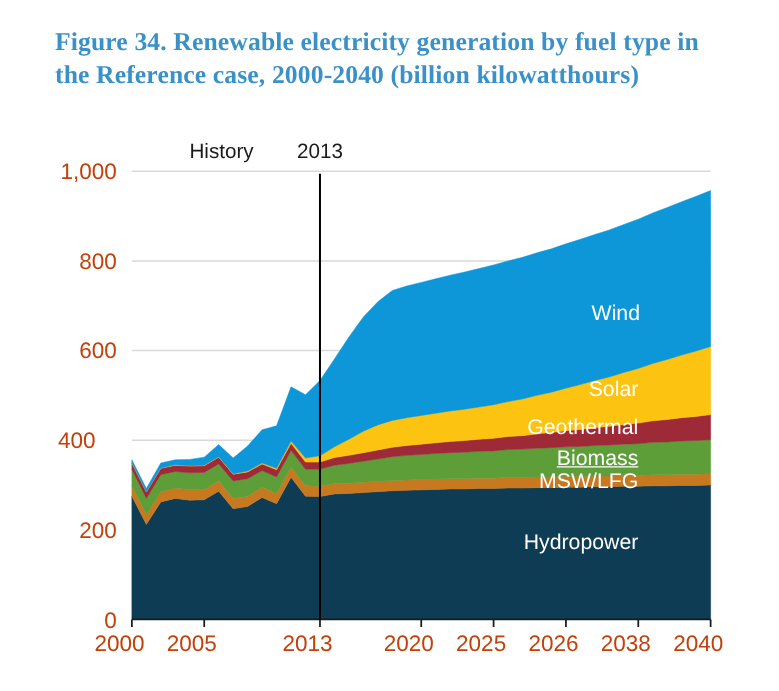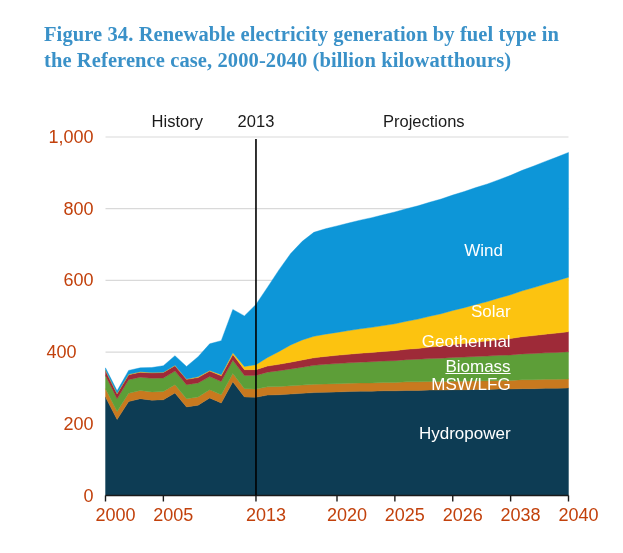--- a/index.html
+++ b/index.html
@@ -43,21 +43,21 @@
     position: absolute;
     font-size: 18px;
     color: #c2410c;
     white-space: nowrap;
   }
   .ytick-label {
     text-align: right;
     width: 64px;
   }
   .xtick-label {
-    text-align: right;
+    text-align: left;
     width: 60px;
   }
   .period-label {
     position: absolute;
     font-size: 16.5px;
     color: #1a1a1a;
     text-align: center;
     white-space: nowrap;
   }
   .series-label {
@@ -118,20 +118,19 @@
     <div class="axis-label xtick-label" style="left: 75.5px; top: 504.5px;">2000</div>
     <div class="axis-label xtick-label" style="left: 133.375px; top: 504.5px;">2005</div>
     <div class="axis-label xtick-label" style="left: 225.975px; top: 504.5px;">2013</div>
     <div class="axis-label xtick-label" style="left: 307px; top: 504.5px;">2020</div>
     <div class="axis-label xtick-label" style="left: 364.875px; top: 504.5px;">2025</div>
     <div class="axis-label xtick-label" style="left: 422.75px; top: 504.5px;">2026</div>
     <div class="axis-label xtick-label" style="left: 480.625px; top: 504.5px;">2038</div>
     <div class="axis-label xtick-label" style="left: 538.5px; top: 504.5px;">2040</div>
     <div class="period-label" style="left: 107.265px; top: 112px; width: 140px; text-align: center;">History</div>
     <div class="period-label" style="left: 185.975px; top: 112px; width: 140px;">2013</div>
-    <div class="period-label" style="left: 353.812px; top: 112px; width: 140px;">Projections</div>
-    <div class="series-label" style="left: 343px; width: 160px; top: 240.72px; padding-right: 8px;">Wind</div>
+    <div class="series-label" style="left: 352px; width: 160px; top: 240.72px; padding-right: 8px;">Wind</div>
     <div class="series-label" style="left: 350.625px; width: 160px; top: 301.665px; padding-right: 8px;">Solar</div>
     <div class="series-label" style="left: 350.625px; width: 160px; top: 332.137px; padding-right: 8px;">Geothermal</div>
     <div class="series-label" style="left: 350.625px; width: 160px; top: 357.233px; padding-right: 8px; text-decoration: underline;">Biomass</div>
     <div class="series-label" style="left: 350.625px; width: 160px; top: 375.158px; padding-right: 8px;">MSW/LFG</div>
     <div class="series-label" style="left: 350.625px; width: 160px; top: 423.555px; padding-right: 8px;">Hydropower</div>
   </div>
 
 </body></html>

